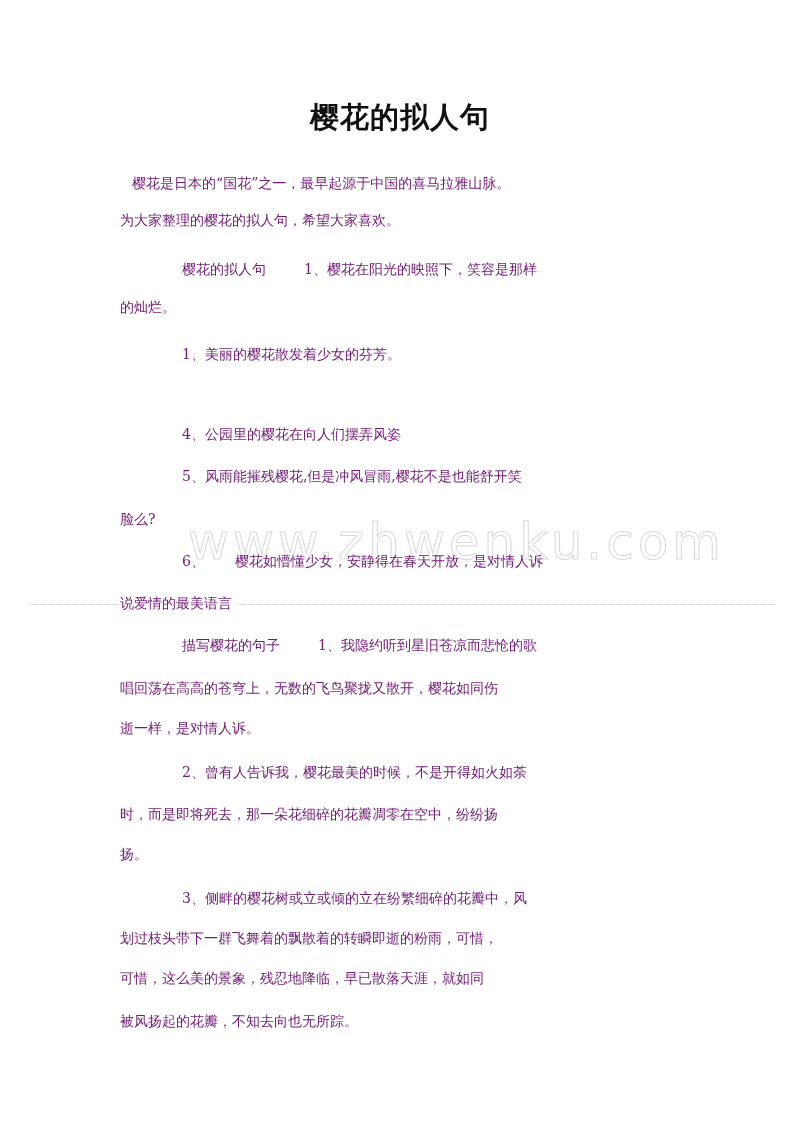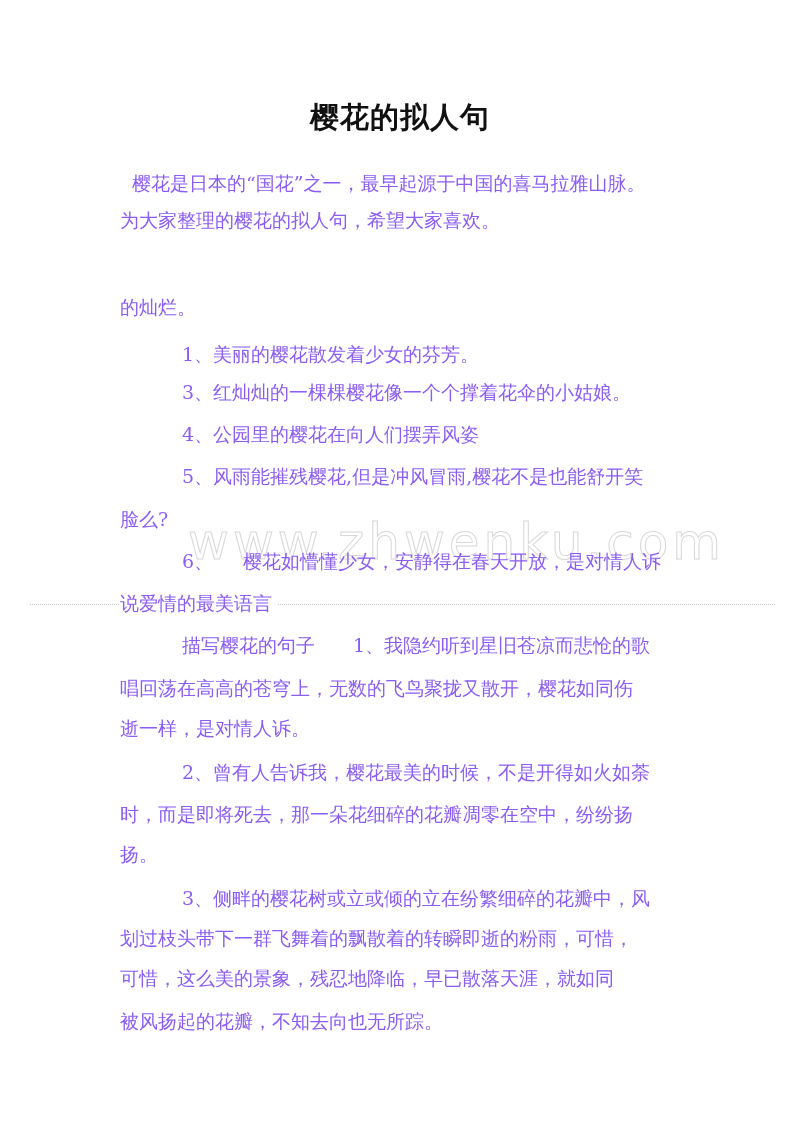--- a/index.html
+++ b/index.html
@@ -28,24 +28,24 @@
       text-align: center;
       font-family: "DejaVu Sans", "Liberation Sans", sans-serif;
       font-weight: bold;
       font-size: 29px;
       letter-spacing: 1px;
       color: #111;
     }
     .line {
       position: absolute;
       left: 120px;
-      font-size: 19px;
+      font-size: 14px;
       line-height: 26px;
       white-space: nowrap;
-      color: #8b5cf6;
+      color: #701a75;
     }
     .indent { left: 182px; }
     .indent-small { left: 132px; }
     .gap { display: inline-block; width: 38px; }
     .gap6 { display: inline-block; width: 30px; }
     .watermark {
       position: absolute;
       top: 513px;
       left: 188px;
       font-family: "DejaVu Sans", "Liberation Sans", sans-serif;
@@ -73,24 +73,26 @@
 <div class="page">
 
   <div class="watermark">www.zhwenku.com</div>
   <div class="dotted-rule"></div>
 
   <div class="title">樱花的拟人句</div>
 
   <div class="line indent-small" style="top:170px;">樱花是日本的“国花”之一，最早起源于中国的喜马拉雅山脉。</div>
   <div class="line" style="top:207px;">为大家整理的樱花的拟人句，希望大家喜欢。</div>
 
+  <div class="line indent" style="top:256px;">
+    <span>樱花的拟人句</span><span class="gap"></span><span>1、樱花在阳光的映照下，笑容是那样</span>
+  </div>
   <div class="line" style="top:294px;">的灿烂。</div>
 
   <div class="line indent" style="top:341px;">1、美丽的樱花散发着少女的芬芳。</div>
-  <div class="line indent" style="top:379px;">3、红灿灿的一棵棵樱花像一个个撑着花伞的小姑娘。</div>
   <div class="line indent" style="top:421px;">4、公园里的樱花在向人们摆弄风姿</div>
 
   <div class="line indent" style="top:463px;">5、风雨能摧残樱花,但是冲风冒雨,樱花不是也能舒开笑</div>
   <div class="line" style="top:506px;">脸么?</div>
 
   <div class="line indent" style="top:548px;">
     <span>6、</span><span class="gap6"></span><span>樱花如懵懂少女，安静得在春天开放，是对情人诉</span>
   </div>
   <div class="line" style="top:590px; background:#fff; padding-right:6px;">说爱情的最美语言</div>
 

